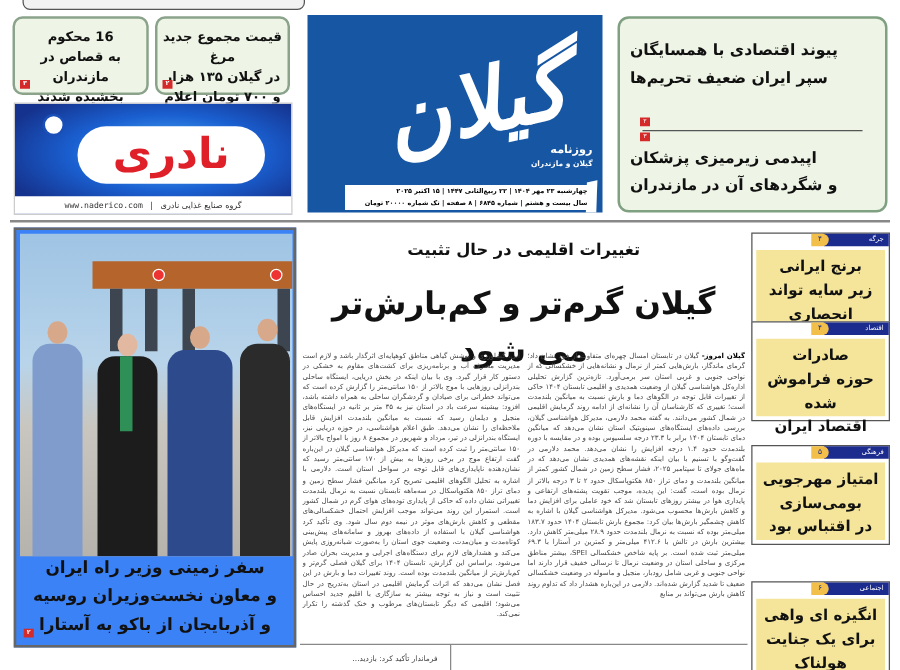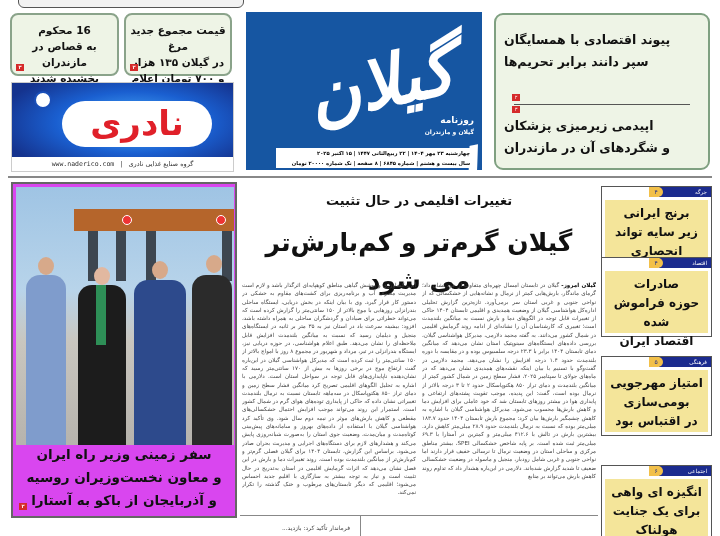--- a/index.html
+++ b/index.html
@@ -35,21 +35,21 @@
   .tr-head { position: absolute; left: 8px; right: 8px; text-align: left; font-weight: bold; font-size: 12.5px; line-height: 22px; }
   .tr-h1 { top: 14px; }
   .tr-h2 { top: 100px; }
   .tr-rule { position: absolute; left: 18px; right: 18px; top: 89px; height: 1px; background: #555; }
   .tr-num { position: absolute; left: 16px; width: 8px; height: 7px; background: #d52a2a; color: #fff; font-size: 5px; line-height: 7px; text-align: center; direction: ltr; }
 
   
   .hrule { left: 8px; top: 176px; width: 704px; height: 2px; background: #888; }
 
   
-  .photo-frame { left: 11px; top: 182px; width: 226px; height: 336px; border: 2px solid #666; background: #d946ef; }
+  .photo-frame { left: 11px; top: 182px; width: 226px; height: 336px; border: 2px solid #666; background: #3b82f6; }
   .photo { position: absolute; left: 3px; top: 3px; width: 218px; height: 258px; background: linear-gradient(#9fc4e4 0%, #b8d4ea 40%, #c9c6bf 60%, #b6b3ad 100%); overflow: hidden; }
   .gate { position: absolute; left: 58px; top: 22px; width: 160px; height: 22px; background: #b5652b; }
   .gate-sign { position: absolute; top: 6px; width: 10px; height: 10px; border-radius: 50%; background: #e33; border: 1px solid #fff; }
   .pillar { position: absolute; top: 44px; width: 10px; height: 50px; background: #3d4650; }
   .person { position: absolute; bottom: 0; border-radius: 14px 14px 0 0; }
   .head { position: absolute; width: 16px; height: 18px; border-radius: 50%; background: #d7a98a; }
   .photo-caption { position: absolute; left: 3px; right: 3px; bottom: 3px; height: 70px; text-align: center; font-weight: bold; font-size: 13.5px; line-height: 23px; color: #111; }
   .photo-caption .num { position: absolute; left: 3px; bottom: 3px; width: 8px; height: 7px; background: #d52a2a; color: #fff; font-size: 5px; line-height: 7px; text-align: center; direction: ltr; }
 
   
@@ -108,21 +108,21 @@
   <div class="mast-sub2">گیلان و مازندران</div>
   <div class="mast-info">
     <div>چهارشنبه ۲۳ مهر ۱۴۰۴ | ۲۲ ربیع‌الثانی ۱۴۴۷ | ۱۵ اکتبر ۲۰۲۵</div>
     <div>سال بیست و هشتم | شماره ۶۸۴۵ | ۸ صفحه | تک شماره ۲۰۰۰۰ تومان</div>
   </div>
 </div>
 
 <div class="abs tr-box">
   <div class="tr-head tr-h1">
     <div>پیوند اقتصادی با همسایگان</div>
-    <div>سپر دانند برابر تحریم‌ها</div>
+    <div>سپر ایران ضعیف تحریم‌ها</div>
   </div>
   <span class="tr-num" style="top:79px;">۲</span>
   <div class="tr-rule"></div>
   <span class="tr-num" style="top:91px;">۳</span>
   <div class="tr-head tr-h2">
     <div>اپیدمی زیرمیزی پزشکان</div>
     <div>و شگردهای آن در مازندران</div>
   </div>
 </div>
 

